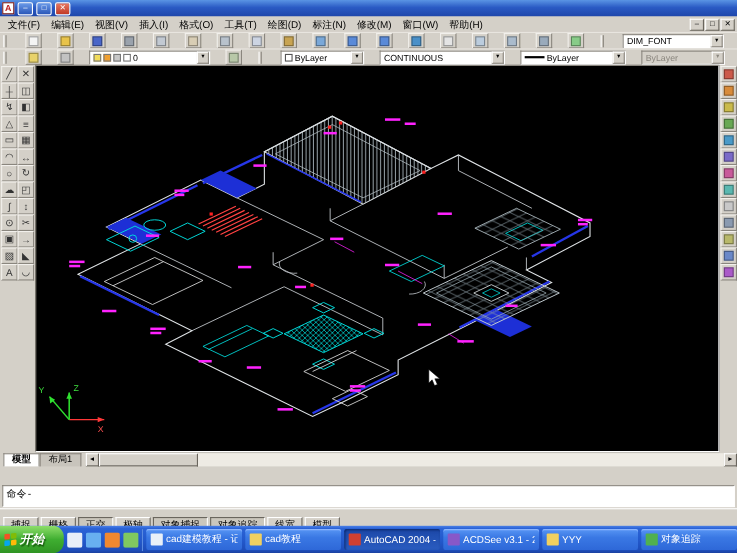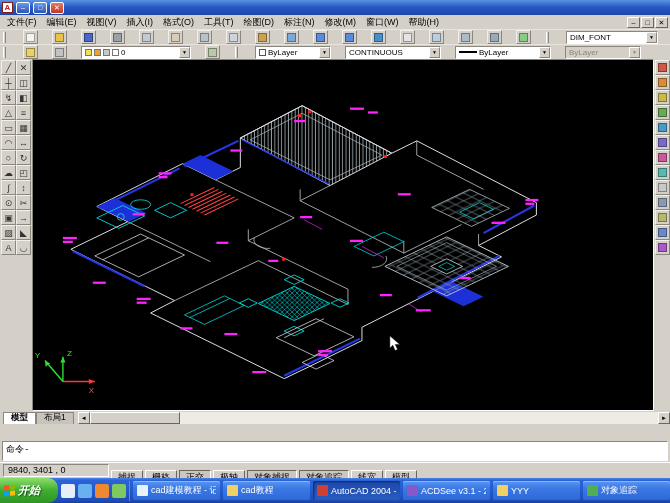--- a/index.html
+++ b/index.html
@@ -190,21 +190,21 @@
     </div>
     <span class="tbicon">
         <i style="background:#b8c8a8"></i>
       </span>
     <span class="grip"></span>
     <div class="combo" style="width:76px">
       <span class="swatch"></span>
       <span>ByLayer</span>
       <span class="dd">▼</span>
     </div>
-    <div class="combo" style="width:96px">
+    <div class="combo" style="width:114px">
       <span>CONTINUOUS</span>
       <span class="dd">▼</span>
     </div>
     <div class="combo" style="width:96px">
       <span class="lw-line"></span>
       <span>ByLayer</span>
       <span class="dd">▼</span>
     </div>
     <div class="combo disabled" style="width:76px">
       <span>ByLayer</span>
@@ -488,21 +488,20 @@
     </div>
   </div>
 
   <div class="cmdwin">
     <div class="cmdinner">
       <div>命令-</div>
     </div>
   </div>
 
   <div class="statusbar">
-    <span class="coords">9840, 3401 , 0</span>
     <button class="sbtn">捕捉</button>
       <button class="sbtn">栅格</button>
       <button class="sbtn pressed">正交</button>
       <button class="sbtn">极轴</button>
       <button class="sbtn pressed">对象捕捉</button>
       <button class="sbtn pressed">对象追踪</button>
       <button class="sbtn">线宽</button>
       <button class="sbtn">模型</button>
   </div>
 

